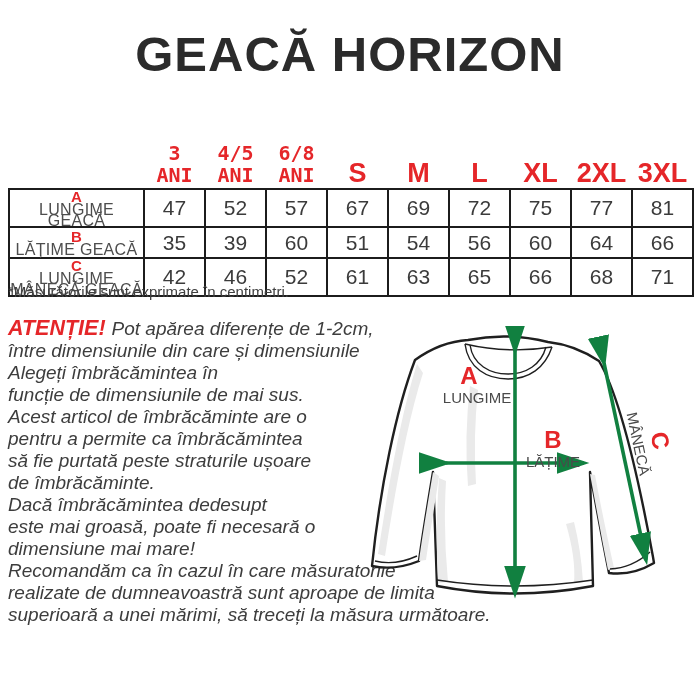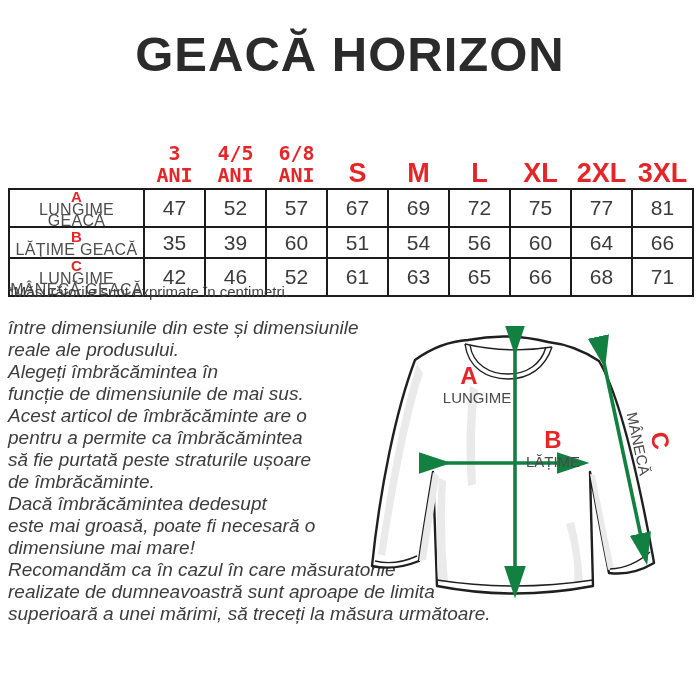--- a/index.html
+++ b/index.html
@@ -135,22 +135,22 @@
           <td class="val">68</td>
           <td class="val">71</td>
         </tr>
       </tbody>
     </table>
   </div>
 
   <div class="units-note">*Măsurătorile sunt exprimate în centimetri.</div>
 
   <div class="warning">
-    <div class="wline">între dimensiunile din este și dimensiunile</div>
-    <div class="wline">reale ale produsului.</div>
+    <div class="wline"><span class="wheading">ATENȚIE!</span><span>Pot apărea diferențe de 1-2cm,</span></div>
+    <div class="wline">între dimensiunile din care și dimensiunile</div>
     <div class="wline">Alegeți îmbrăcămintea în</div>
     <div class="wline">funcție de dimensiunile de mai sus.</div>
     <div class="wline">Acest articol de îmbrăcăminte are o</div>
     <div class="wline">pentru a permite ca îmbrăcămintea</div>
     <div class="wline">să fie purtată peste straturile ușoare</div>
     <div class="wline">de îmbrăcăminte.</div>
     <div class="wline">Dacă îmbrăcămintea dedesupt</div>
     <div class="wline">este mai groasă, poate fi necesară o</div>
     <div class="wline">dimensiune mai mare!</div>
     <div class="wline">Recomandăm ca în cazul în care măsuratorile</div>

